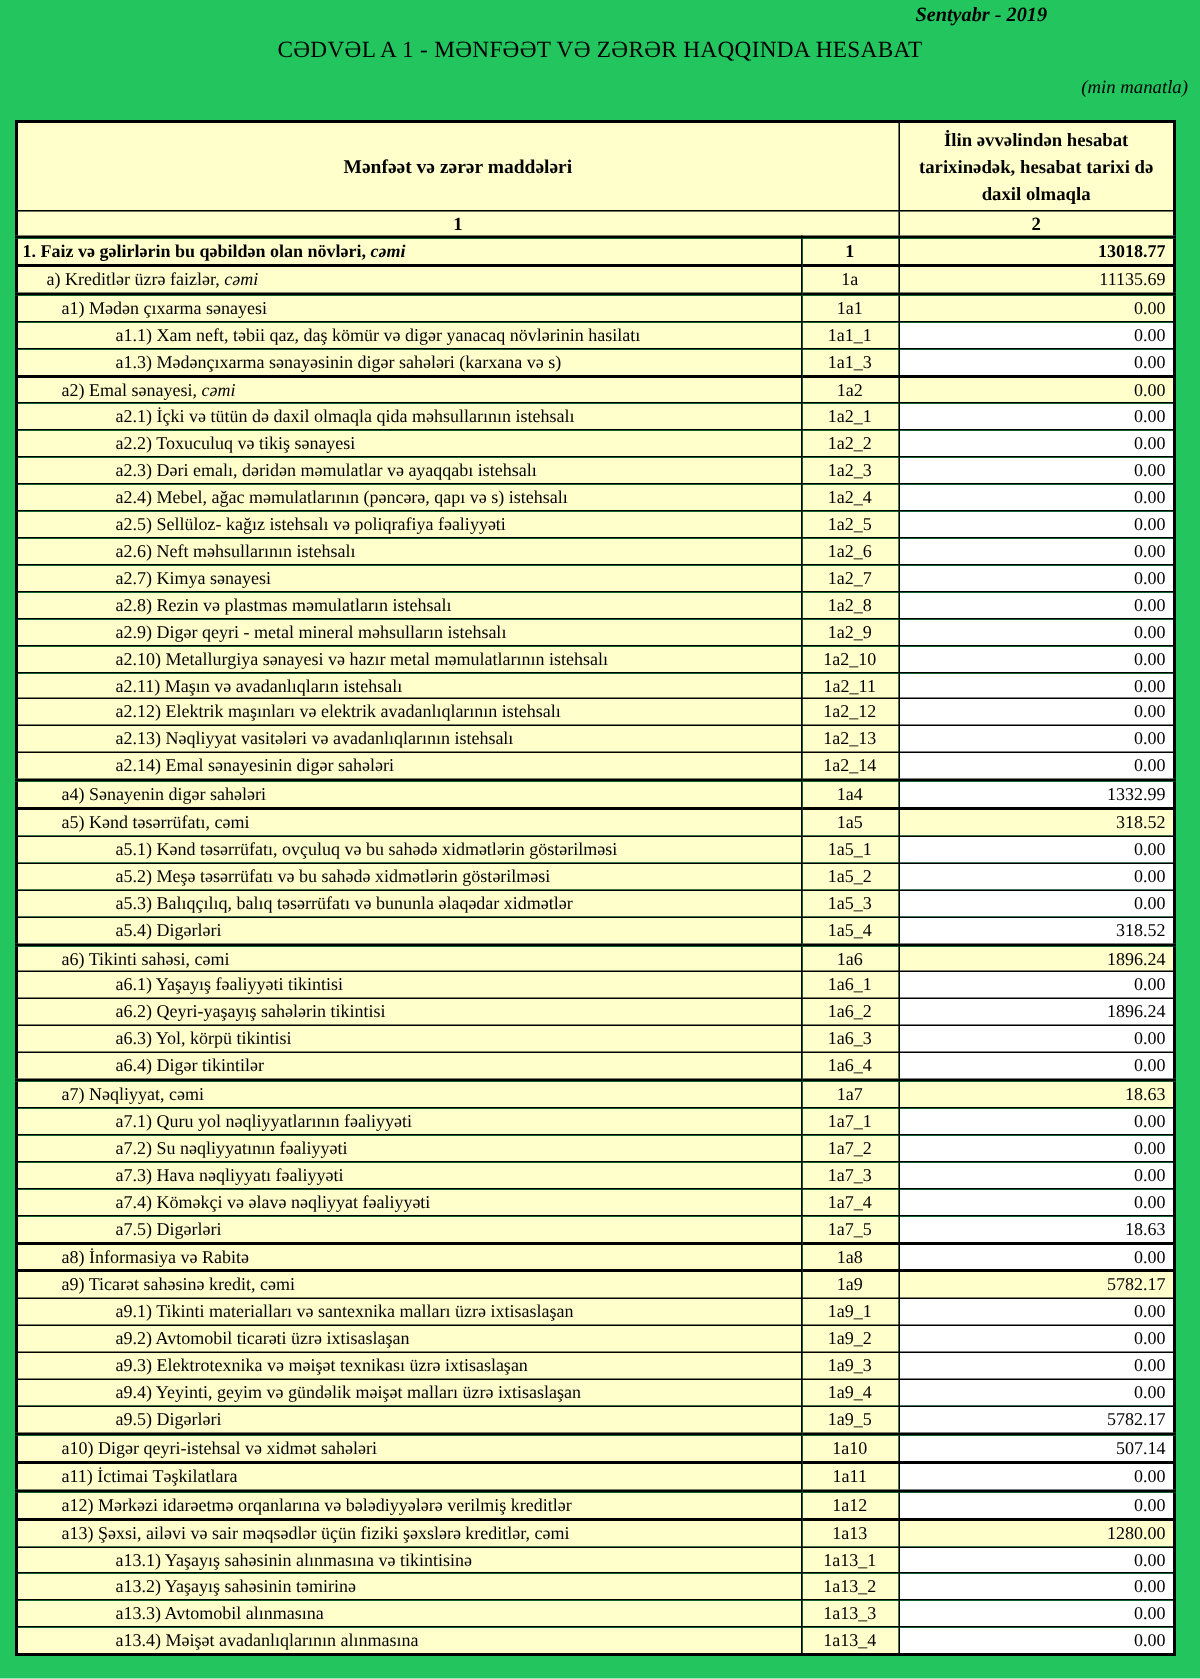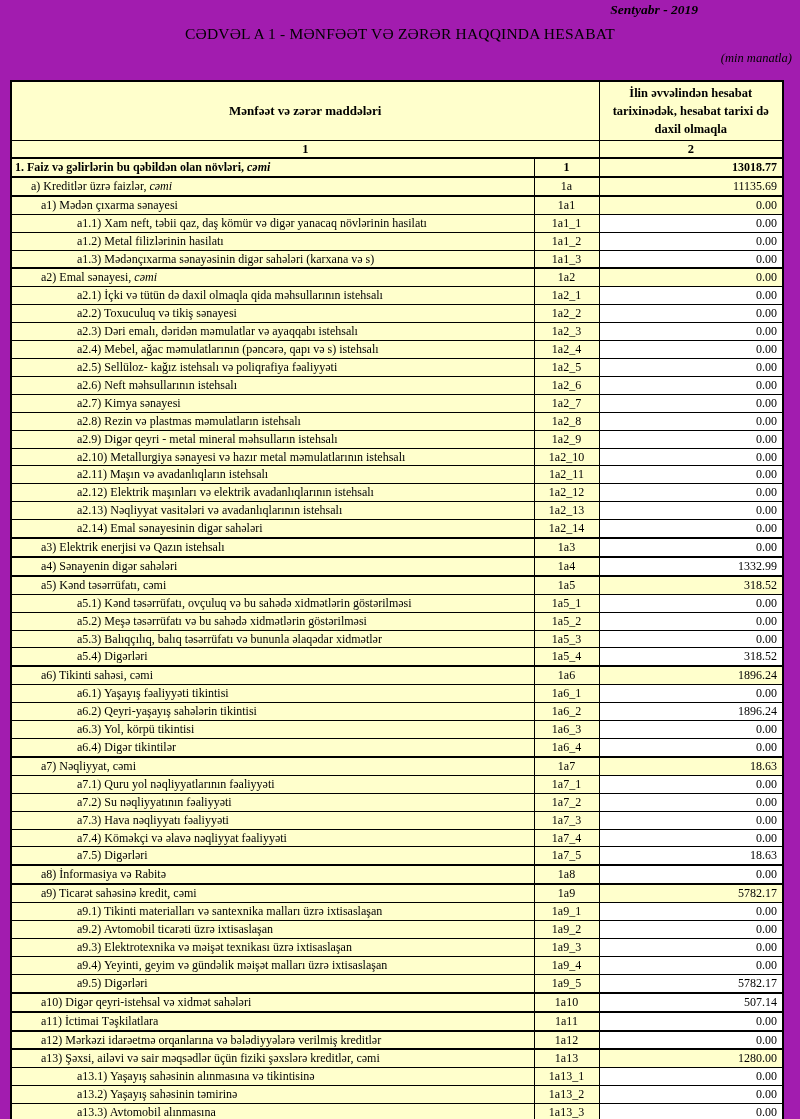--- a/index.html
+++ b/index.html
@@ -1,19 +1,19 @@
 <!DOCTYPE html>
 <html><head>
 <meta charset="utf-8">
 <style>
   html, body { margin:0; padding:0; background:#ffffff; }
   .page {
     position:relative; width:800px; height:1119px; overflow:hidden;
     font-family:"Liberation Serif","DejaVu Serif",serif; color:#000;
-    background:#a21caf;
+    background:#22c55e;
   }
   .period {
     padding-top:2px; padding-right:102px; text-align:right;
     font-size:13.5px; font-weight:bold; font-style:italic;
   }
   .title {
     margin:7px 0 0 0; text-align:center;
     font-size:15.5px; font-weight:normal; letter-spacing:0.2px;
   }
   .unit-note {
@@ -91,25 +91,20 @@
           <td class="c-label">a1) Mədən çıxarma sənayesi</td>
           <td class="c-code">1a1</td>
           <td class="c-value">0.00</td>
         </tr>
         <tr class="lvl3">
           <td class="c-label">a1.1) Xam neft, təbii qaz, daş kömür və digər yanacaq növlərinin hasilatı</td>
           <td class="c-code">1a1_1</td>
           <td class="c-value v-white">0.00</td>
         </tr>
         <tr class="lvl3">
-          <td class="c-label">a1.2) Metal filizlərinin hasilatı</td>
-          <td class="c-code">1a1_2</td>
-          <td class="c-value v-white">0.00</td>
-        </tr>
-        <tr class="lvl3">
           <td class="c-label">a1.3) Mədənçıxarma sənayəsinin digər sahələri (karxana və s)</td>
           <td class="c-code">1a1_3</td>
           <td class="c-value v-white">0.00</td>
         </tr>
         <tr class="lvl2">
           <td class="c-label">a2) Emal sənayesi, <i>cəmi</i></td>
           <td class="c-code">1a2</td>
           <td class="c-value">0.00</td>
         </tr>
         <tr class="lvl3">
@@ -173,25 +168,20 @@
           <td class="c-value v-white">0.00</td>
         </tr>
         <tr class="lvl3">
           <td class="c-label">a2.13) Nəqliyyat vasitələri və avadanlıqlarının istehsalı</td>
           <td class="c-code">1a2_13</td>
           <td class="c-value v-white">0.00</td>
         </tr>
         <tr class="lvl3">
           <td class="c-label">a2.14) Emal sənayesinin digər sahələri</td>
           <td class="c-code">1a2_14</td>
-          <td class="c-value v-white">0.00</td>
-        </tr>
-        <tr class="lvl2">
-          <td class="c-label">a3) Elektrik enerjisi və Qazın istehsalı</td>
-          <td class="c-code">1a3</td>
           <td class="c-value v-white">0.00</td>
         </tr>
         <tr class="lvl2">
           <td class="c-label">a4) Sənayenin digər sahələri</td>
           <td class="c-code">1a4</td>
           <td class="c-value v-white">1332.99</td>
         </tr>
         <tr class="lvl2">
           <td class="c-label">a5) Kənd təsərrüfatı, cəmi</td>
           <td class="c-code">1a5</td>

